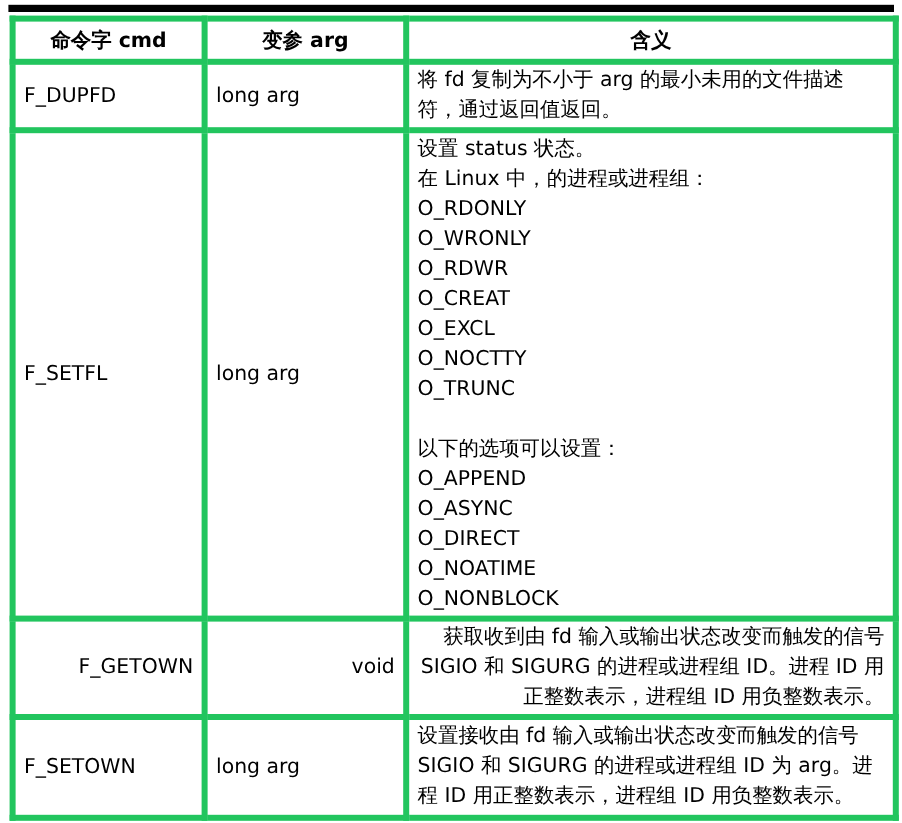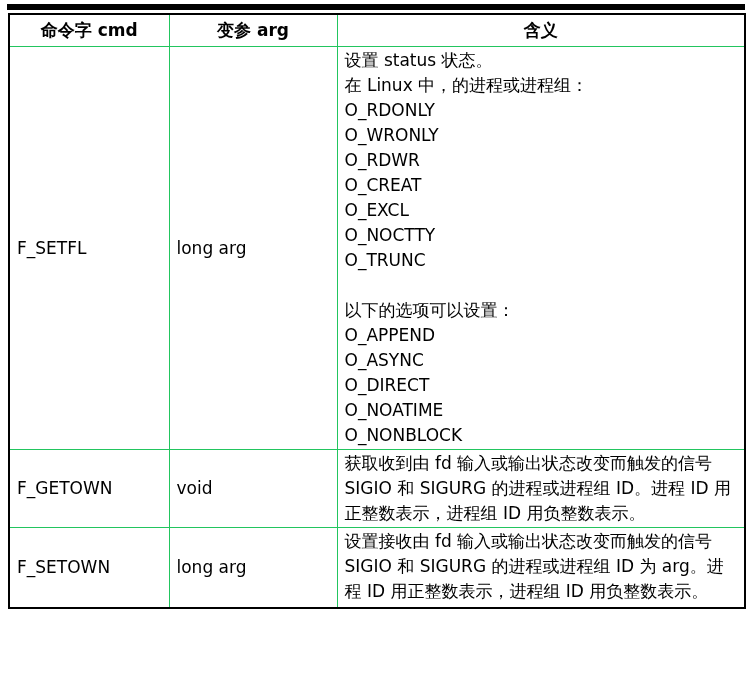--- a/index.html
+++ b/index.html
@@ -18,21 +18,21 @@
     background: #000000;
   }
   table.cmd-table {
     border-collapse: collapse;
     table-layout: fixed;
     margin-left: 8px;
     width: 736px;
     border: 2px solid #000000;
   }
   .cmd-table th, .cmd-table td {
-    border: 1px solid #22c55e;
+    border: 5px solid #22c55e;
     font-size: 17px;
     overflow: hidden;
   }
   .cmd-table th {
     font-weight: bold;
     text-align: center;
     height: 31px;
     padding: 0 4px;
   }
   .cmd-table td {
@@ -41,21 +41,21 @@
   }
   td.cell-cmd, td.cell-arg {
     vertical-align: middle;
   }
   td.cell-meaning {
     vertical-align: top;
     white-space: pre-wrap;
   }
   tr.r0 td { height: 50px; }
   tr.r1 td { height: 23px; }
-  tr.r3 td { height: 75px; }
+  tr.r3 td { height: 75px; text-align: right; }
   tr.r4 td { height: 77px; }
 </style>
 </head>
 <body>
 
 <div>
   <div class="top-bar"></div>
 
   <table class="cmd-table">
     <colgroup>
@@ -64,20 +64,25 @@
       <col style="width:408px">
     </colgroup>
     <thead>
       <tr>
         <th>命令字 cmd</th>
         <th>变参 arg</th>
         <th>含义</th>
       </tr>
     </thead>
     <tbody>
+      <tr class="r0">
+        <td class="cell-cmd">F_DUPFD</td>
+        <td class="cell-arg">long arg</td>
+        <td class="cell-meaning">将 fd 复制为不小于 arg 的最小未用的文件描述符，通过返回值返回。</td>
+      </tr>
       <tr class="r2">
         <td class="cell-cmd">F_SETFL</td>
         <td class="cell-arg">long arg</td>
         <td class="cell-meaning">设置 status 状态。
 在 Linux 中，的进程或进程组：
 O_RDONLY
 O_WRONLY
 O_RDWR
 O_CREAT
 O_EXCL

